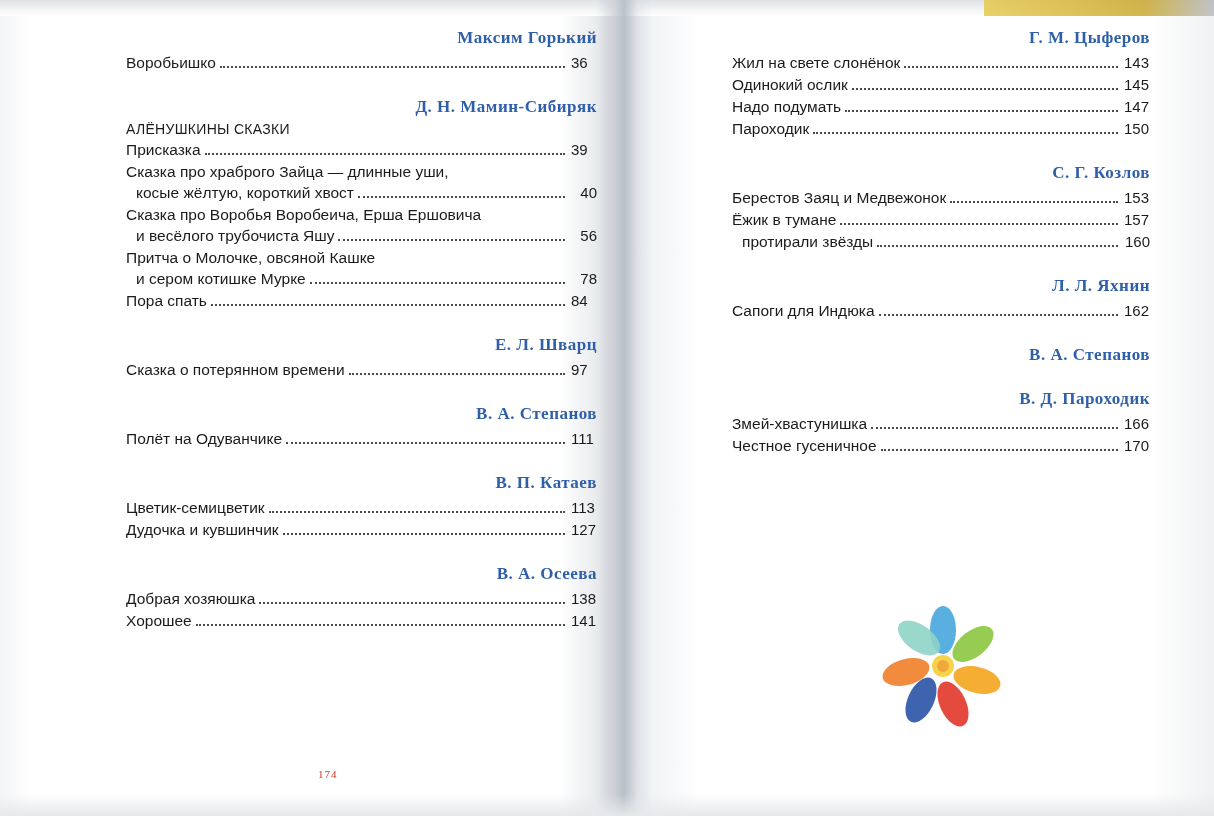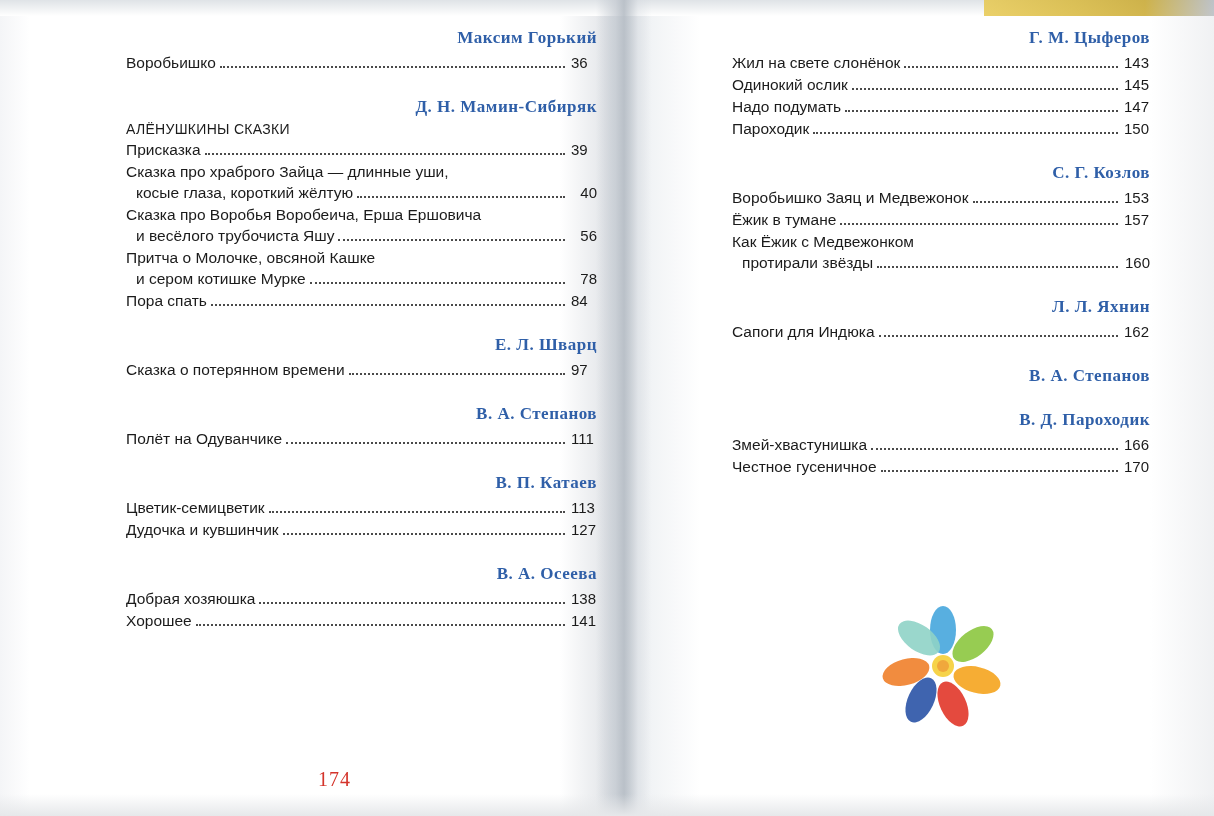--- a/index.html
+++ b/index.html
@@ -128,21 +128,21 @@
     font-size: 15px;
     min-width: 26px;
     text-align: right;
   }
 
   .folio {
     position: absolute;
     left: 318px;
     top: 768px;
     font-family: "Liberation Serif", serif;
-    font-size: 20px;
+    font-size: 11px;
     color: #d4342b;
     letter-spacing: 1px;
     text-align: right;
   }
 
   
   .flower {
     position: absolute;
     left: 878px;
     top: 600px;
@@ -169,21 +169,21 @@
       <div class="author spaced">Д. Н. Мамин-Сибиряк</div>
       <div class="subtitle">АЛЁНУШКИНЫ СКАЗКИ</div>
       <div class="entry">
         <span class="title">Присказка</span>
         <span class="dots"></span>
         <span class="pg">39</span>
       </div>
       <div class="entry-multi">
         <div class="line1">Сказка про храброго Зайца — длинные уши,</div>
         <div class="line2">
-          <span class="title">косые глаза, короткий жёлтую</span>
+          <span class="title">косые жёлтую, короткий хвост</span>
           <span class="dots"></span>
           <span class="pg">40</span>
         </div>
       </div>
       <div class="entry-multi">
         <div class="line1">Сказка про Воробья Воробеича, Ерша Ершовича</div>
         <div class="line2">
           <span class="title">и весёлого трубочиста Яшу</span>
           <span class="dots"></span>
           <span class="pg">56</span>
@@ -254,31 +254,30 @@
         <span class="dots"></span>
         <span class="pg">147</span>
       </div>
       <div class="entry">
         <span class="title">Пароходик</span>
         <span class="dots"></span>
         <span class="pg">150</span>
       </div>
       <div class="author spaced">С. Г. Козлов</div>
       <div class="entry">
-        <span class="title">Воробьишко Заяц и Медвежонок</span>
+        <span class="title">Берестов Заяц и Медвежонок</span>
         <span class="dots"></span>
         <span class="pg">153</span>
       </div>
       <div class="entry">
         <span class="title">Ёжик в тумане</span>
         <span class="dots"></span>
         <span class="pg">157</span>
       </div>
       <div class="entry-multi">
-        <div class="line1">Как Ёжик с Медвежонком</div>
         <div class="line2">
           <span class="title">протирали звёзды</span>
           <span class="dots"></span>
           <span class="pg">160</span>
         </div>
       </div>
       <div class="author spaced">Л. Л. Яхнин</div>
       <div class="entry">
         <span class="title">Сапоги для Индюка</span>
         <span class="dots"></span>

